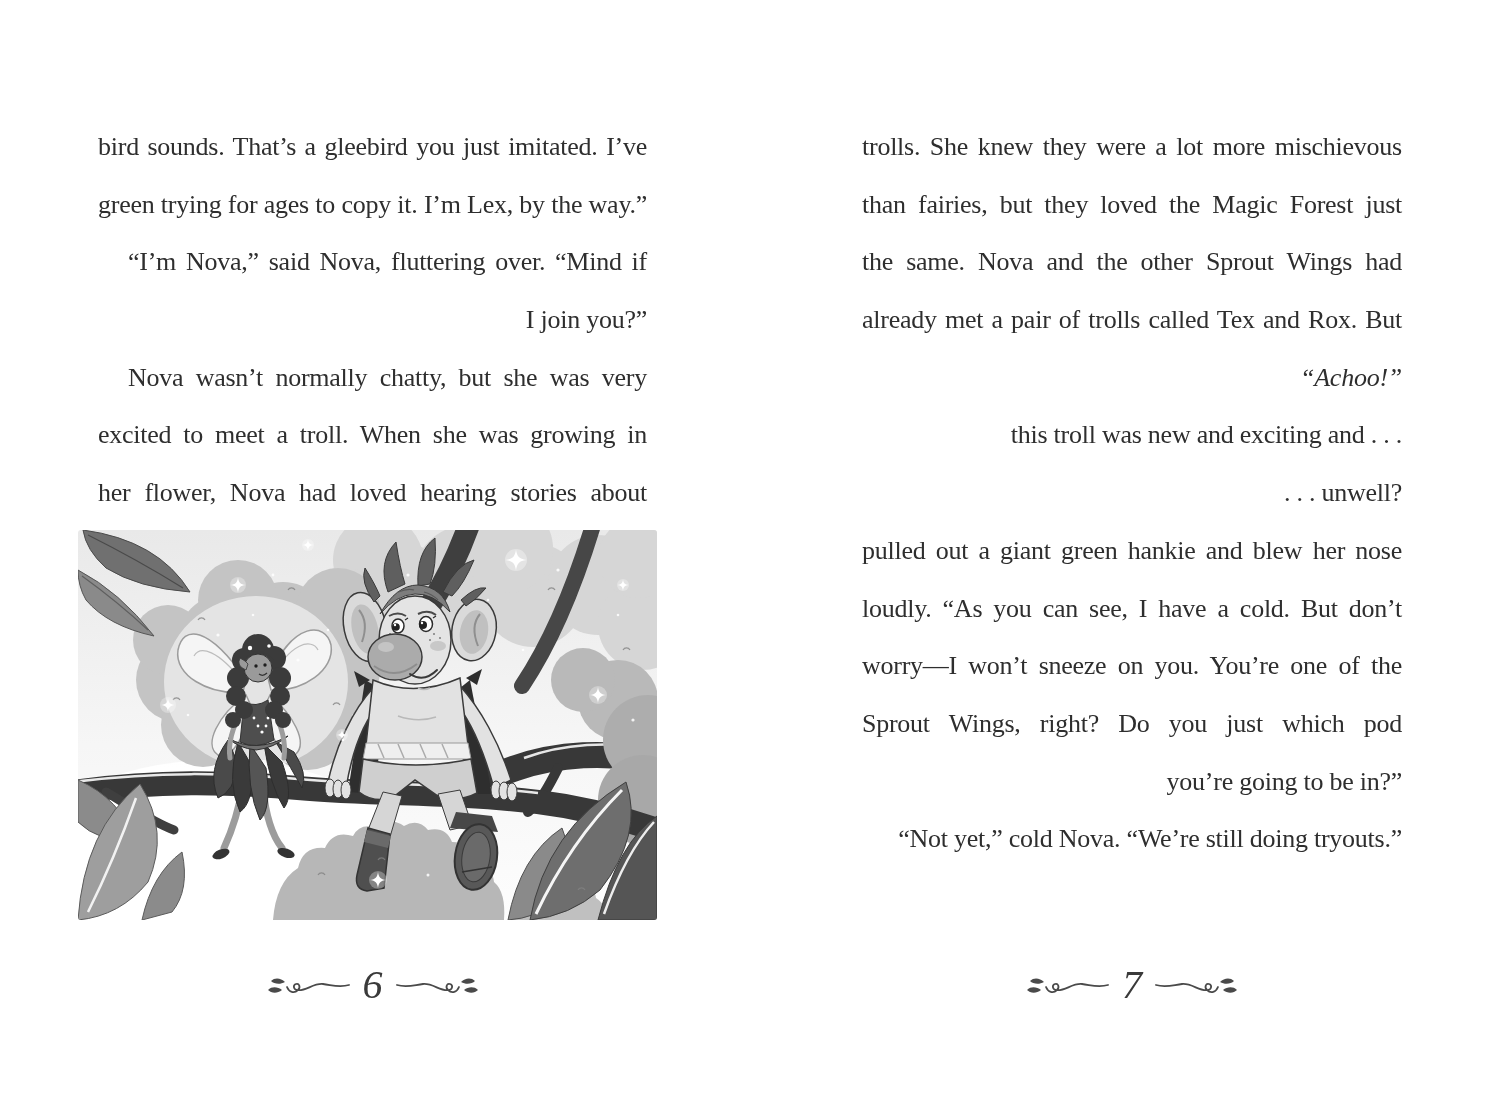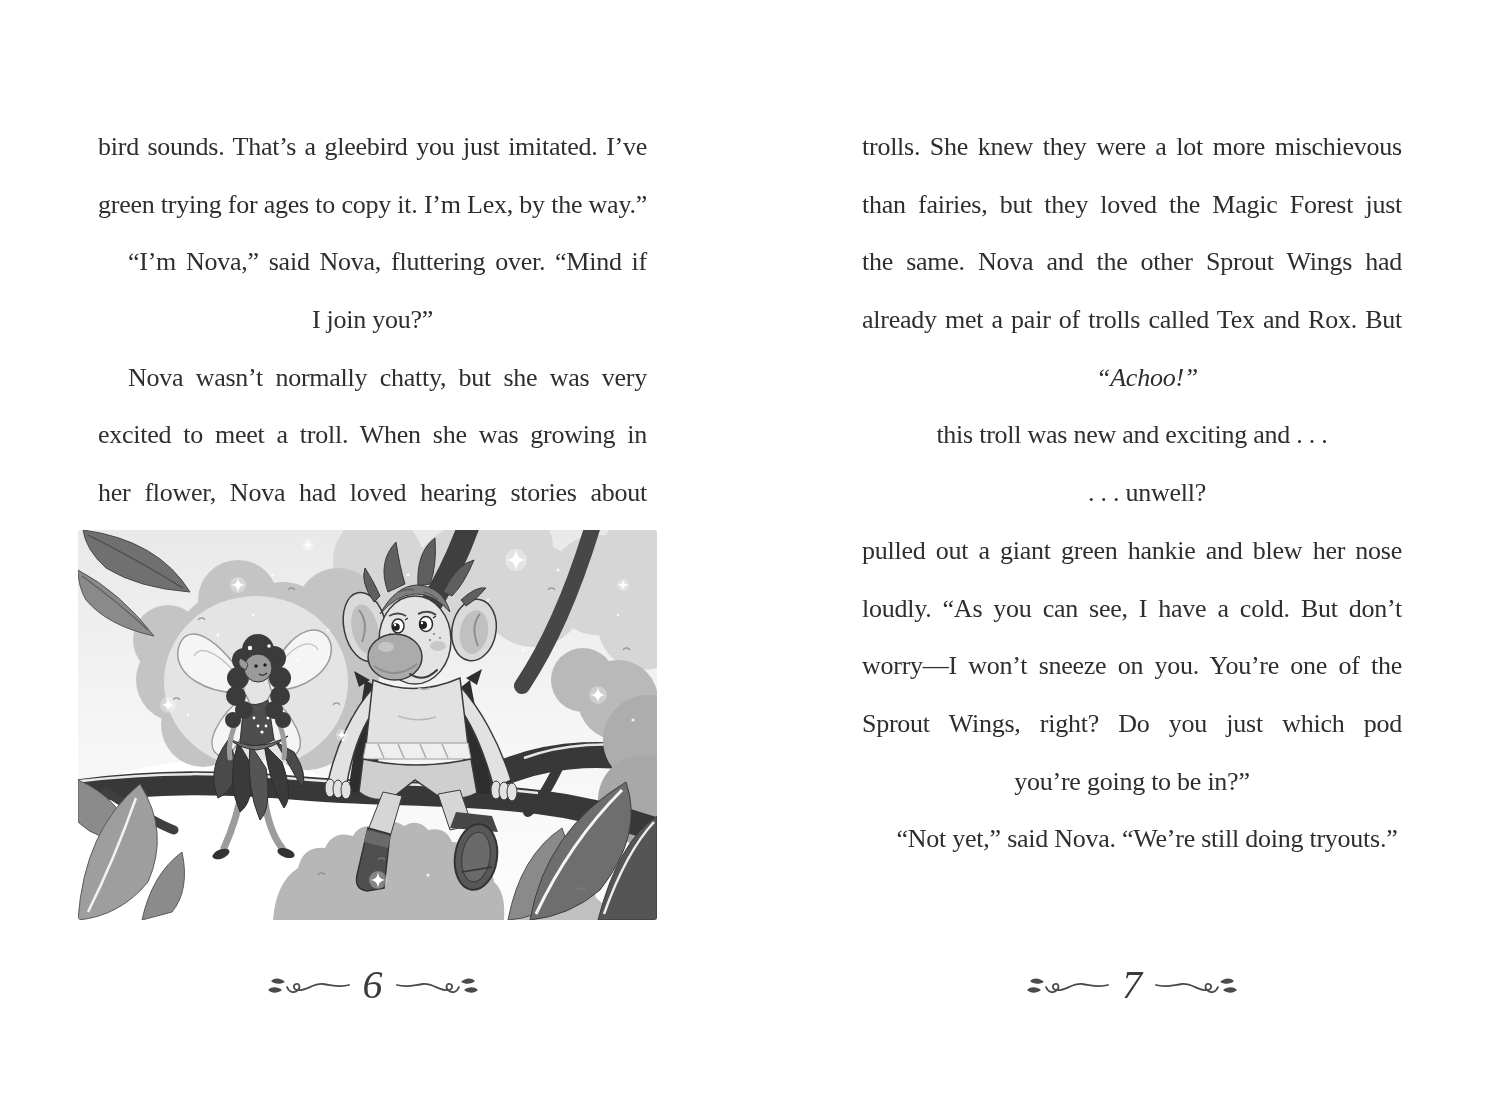--- a/index.html
+++ b/index.html
@@ -7,21 +7,21 @@
     width:1500px;height:1094px;position:relative;background:#ffffff;
     font-family:"Liberation Serif","DejaVu Serif",serif;color:#2e2e2e;
     overflow:hidden;
   }
   .page{position:absolute;top:0;height:1094px;width:750px;}
   #left-page{left:0;}
   #right-page{left:750px;}
   .textblock{position:absolute;top:118px;font-size:26px;line-height:57.7px;letter-spacing:-0.25px;}
   #left-page .textblock{left:98px;width:549px;}
   #right-page .textblock{left:112px;width:540px;}
-  .line{height:57.7px;text-align:center;}
+  .line{height:57.7px;text-align:right;}
   .line.j{text-align:justify;text-align-last:justify;}
   .line.in{padding-left:30px;}
   .line.in.j{padding-left:30px;box-sizing:border-box;}
   .line.it{font-style:italic;}
   .illo-wrap{position:absolute;left:78px;top:530px;width:579px;height:390px;border-radius:3px;overflow:hidden;}
   .illo-wrap svg{display:block;}
   .footer{
     position:absolute;top:956px;height:64px;display:flex;align-items:center;justify-content:center;gap:12px;
   }
   #left-page .footer{left:98px;width:549px;}
@@ -358,21 +358,21 @@
     <div class="line j">the same. Nova and the other Sprout Wings had</div>
     <div class="line j">already met a pair of trolls called Tex and Rox. But</div>
     <div class="line in it">“Achoo!”</div>
     <div class="line">this troll was new and exciting and . . .</div>
     <div class="line in">. . . unwell?</div>
     <div class="line j">pulled out a giant green hankie and blew her nose</div>
     <div class="line j">loudly. “As you can see, I have a cold. But don’t</div>
     <div class="line j">worry—I won’t sneeze on you. You’re one of the</div>
     <div class="line j">Sprout Wings, right? Do you just which pod</div>
     <div class="line">you’re going to be in?”</div>
-    <div class="line in">“Not yet,” said Nova. “We’re still doing tryouts.”</div>
+    <div class="line in">“Not yet,” cold Nova. “We’re still doing tryouts.”</div>
   </div>
 
   <div class="footer">
     <svg class="flourish" viewBox="0 0 84 26" xmlns="http://www.w3.org/2000/svg">
       <path d="M4,6 C8,2 14,3 18,7 C13,10 7,9 4,6 Z" fill="#4a4a4a"></path>
       <path d="M1,15 C5,11 11,12 15,15 C10,19 4,18 1,15 Z" fill="#4a4a4a"></path>
       <path d="M20,12 C22,17 27,19 31,15 C34,12 32,8 29,9 C26,10 26,14 30,15 C38,17 46,8 56,9 C65,10 72,13 82,10" fill="none" stroke="#4a4a4a" stroke-width="1.8" stroke-linecap="round"></path>
     </svg>
     <div class="pagenum">7</div>
     <svg class="flourish flip" viewBox="0 0 84 26" xmlns="http://www.w3.org/2000/svg">

